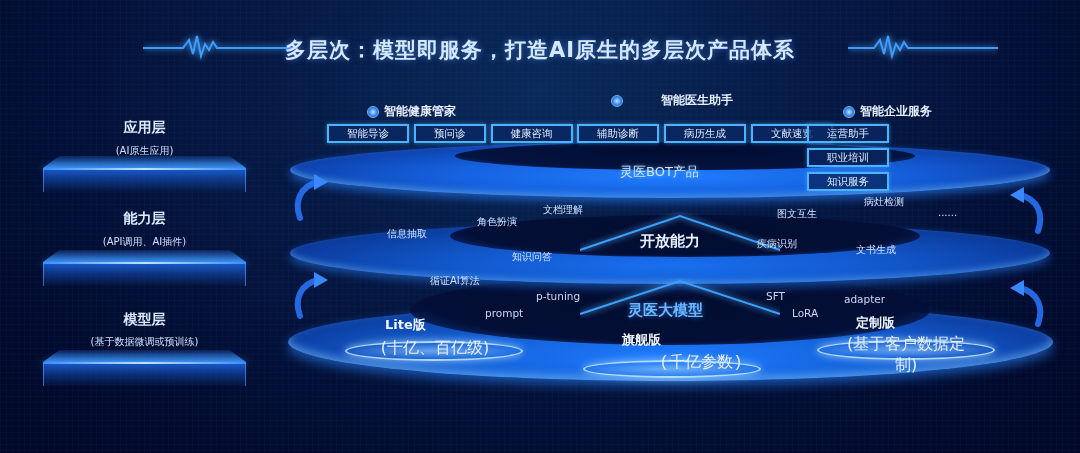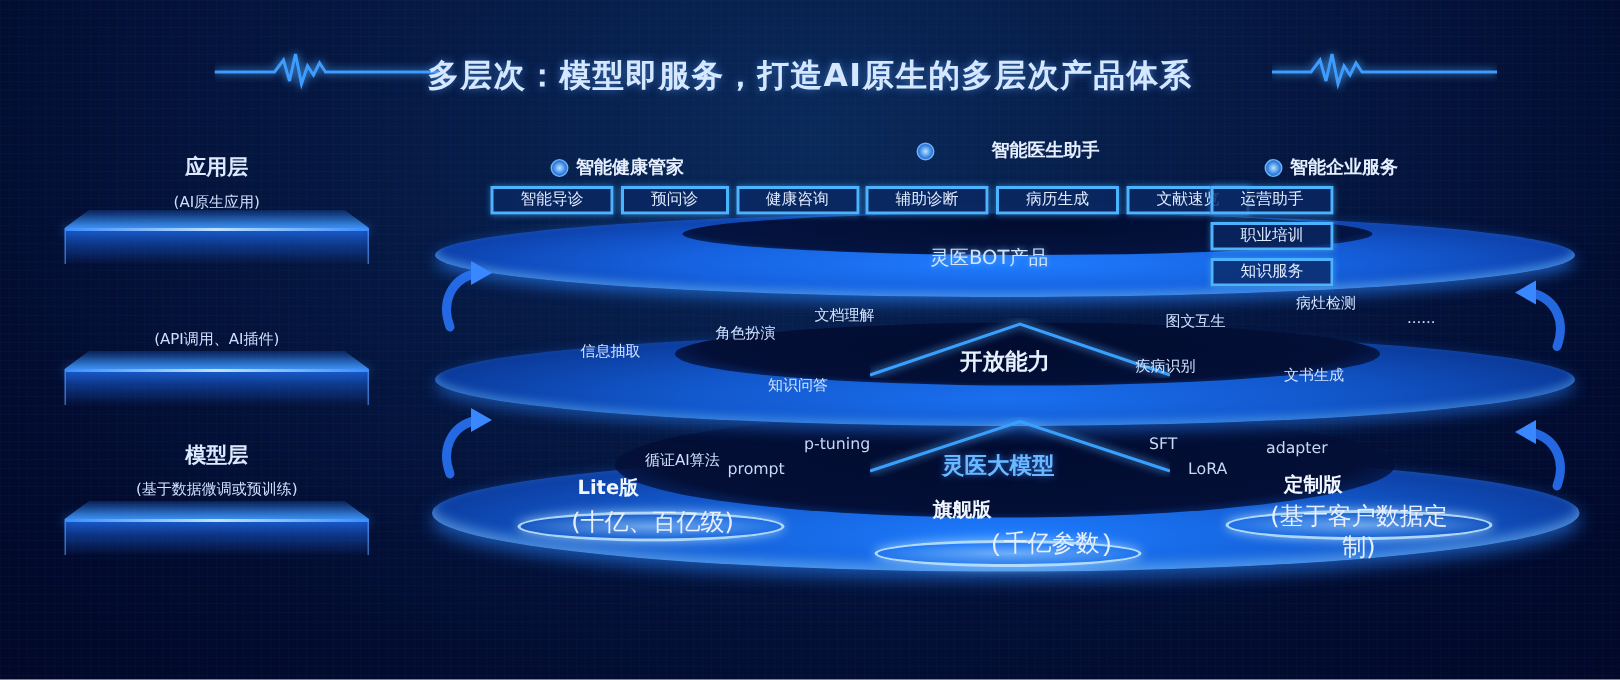--- a/index.html
+++ b/index.html
@@ -135,29 +135,30 @@
 <div class="grid-bg"></div>
 
 <svg class="pulse left" width="150" height="34" viewBox="0 0 150 34">
   <polyline points="0,18 40,18 46,10 50,24 54,6 58,26 62,14 66,20 70,12 74,18 150,18" fill="none" stroke="#3f9cff" stroke-width="2" style="filter:drop-shadow(0 0 3px #4aa8ff)"></polyline>
 </svg>
 <div class="title">多层次：模型即服务，打造AI原生的多层次产品体系</div>
 <svg class="pulse right" width="150" height="34" viewBox="0 0 150 34">
   <polyline points="0,18 26,18 32,10 36,24 40,6 44,26 48,14 52,20 56,12 60,18 150,18" fill="none" stroke="#3f9cff" stroke-width="2" style="filter:drop-shadow(0 0 3px #4aa8ff)"></polyline>
 </svg>
 
-<div class="layer-col" style="top:0;height:409px;text-decoration:underline;">
+<div class="layer-col" style="top:16px;height:409px;text-decoration:underline;">
   <div class="layer-name" style="top:103px;">应用层</div>
   <div class="layer-sub" style="top:128px;">(AI原生应用)</div>
   <div class="slab" style="top:140px;">
     <div class="top"></div>
       <div class="edge"></div>
       <div class="front"></div>
   </div>
 
+  <div class="layer-name" style="top:194px;">能力层</div>
   <div class="layer-sub" style="top:219px;">(API调用、AI插件)</div>
   <div class="slab" style="top:234px;">
     <div class="top"></div>
       <div class="edge"></div>
       <div class="front"></div>
   </div>
 
   <div class="layer-name" style="top:295px;">模型层</div>
   <div class="layer-sub" style="top:319px;">(基于数据微调或预训练)</div>
   <div class="slab" style="top:334px;">
@@ -222,21 +223,21 @@
 <div class="lbl" style="left:477px;top:215px;">角色扮演</div>
 <div class="lbl" style="left:543px;top:203px;">文档理解</div>
 <div class="lbl" style="left:512px;top:250px;">知识问答</div>
 <div class="lbl" style="left:777px;top:207px;">图文互生</div>
 <div class="lbl" style="left:864px;top:195px;">病灶检测</div>
 <div class="lbl" style="left:757px;top:237px;">疾病识别</div>
 <div class="lbl" style="left:856px;top:243px;">文书生成</div>
 <div class="lbl" style="left:938px;top:207px;">......</div>
 <div class="core-label" style="left:640px;top:232px;">开放能力</div>
 
-<div class="lbl" style="left:430px;top:300px;">循证AI算法</div>
+<div class="lbl" style="left:430px;top:274px;">循证AI算法</div>
 <div class="lbl en" style="left:536px;top:290px;">p-tuning</div>
 <div class="lbl en" style="left:485px;top:307px;">prompt</div>
 <div class="lbl en" style="left:766px;top:290px;">SFT</div>
 <div class="lbl en" style="left:792px;top:307px;">LoRA</div>
 <div class="lbl en" style="left:844px;top:293px;">adapter</div>
 <div class="core-label blue" style="left:628px;top:301px;">灵医大模型</div>
 
 <div class="version-name" style="left:385px;top:316px;width:100px;">Lite版</div>
 <div class="version-sub" style="left:375px;top:338px;width:120px;">(十亿、百亿级)</div>
 <div class="version-name" style="left:622px;top:331px;width:100px;">旗舰版</div>

